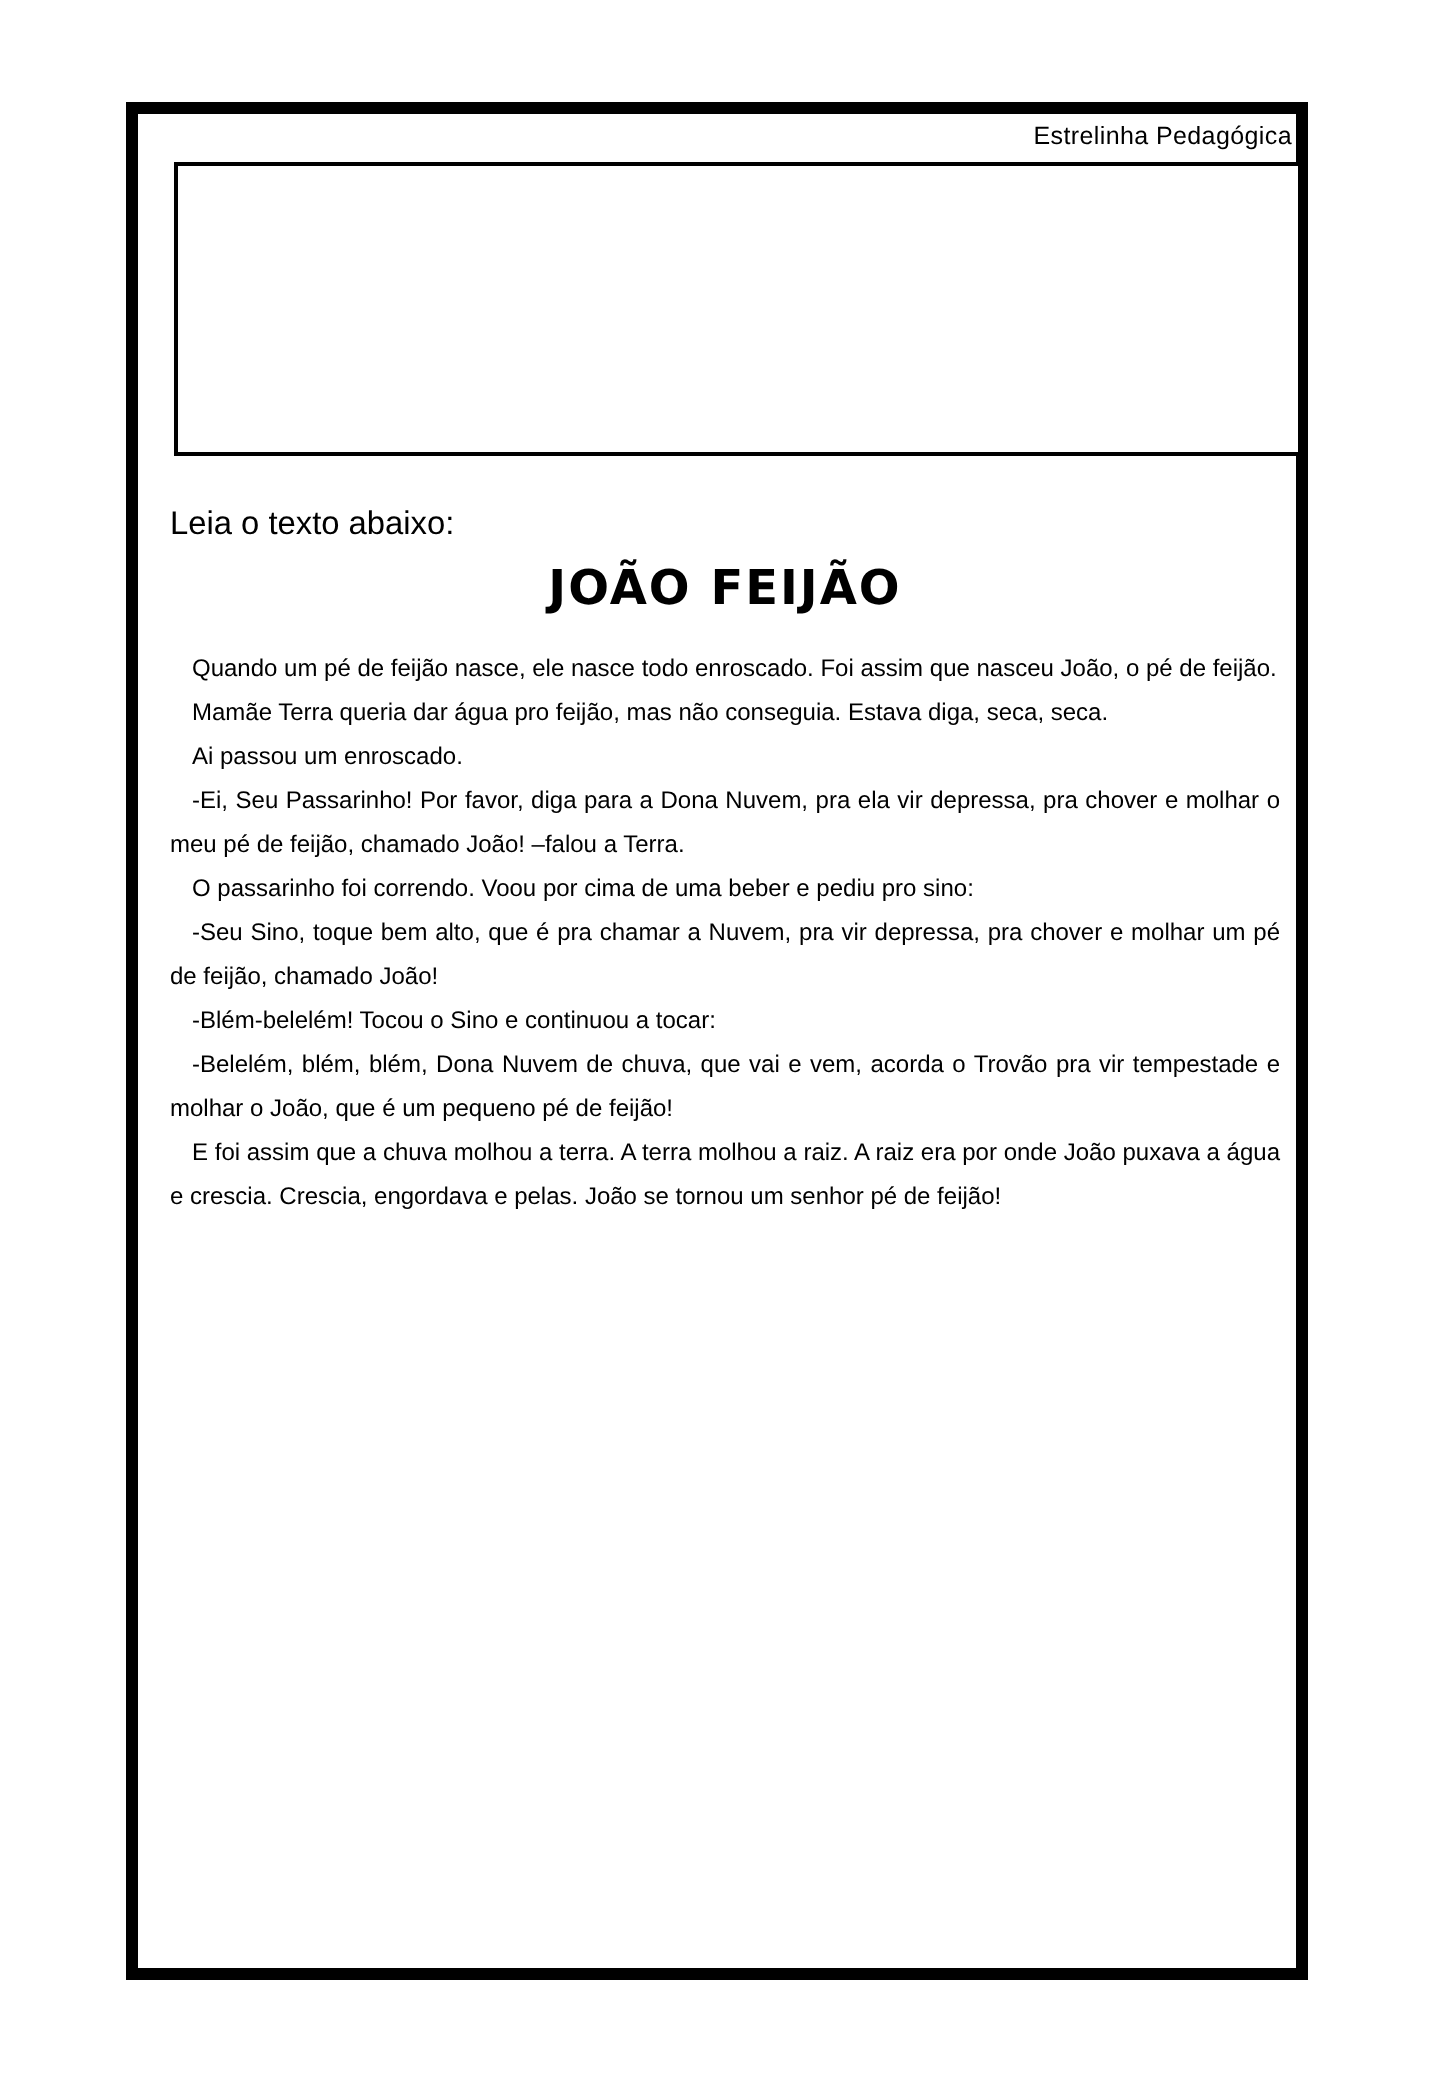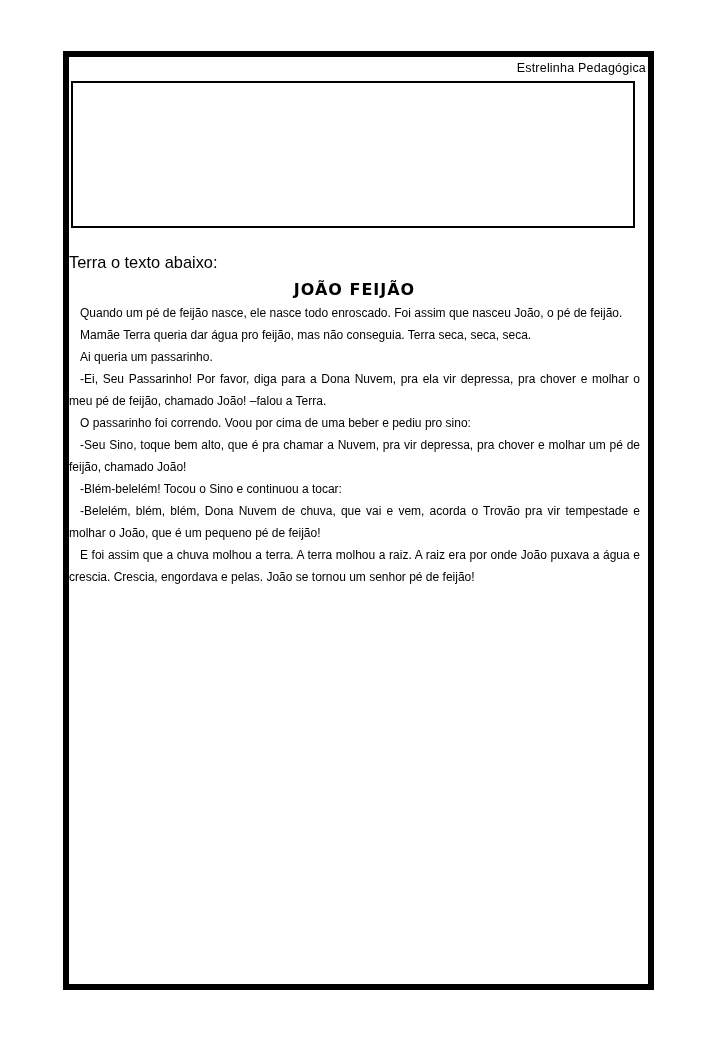--- a/index.html
+++ b/index.html
@@ -20,21 +20,21 @@
   }
   .sheet {
     position: absolute;
     left: 63px;
     top: 51px;
     width: 591px;
     height: 939px;
     box-sizing: border-box;
     border: 6px solid #000000;
     background: #ffffff;
-    padding: 0 8px 0 0;
+    padding: 0 8px 0 16px;
   }
   .brand {
     text-align: right;
     font-size: 12.5px;
     line-height: 16px;
     margin: 3px -6px 0 0;
     letter-spacing: 0.2px;
   }
   .image-box {
     box-sizing: border-box;
@@ -44,24 +44,24 @@
     height: 147px;
     border: 2px solid #000000;
     background: #ffffff;
   }
   .instruction {
     font-size: 16.4px;
     margin-top: 24px;
     line-height: 20px;
   }
   .story-title {
-    margin: 8px 0 3px 0;
+    margin: 8px 0 15px 0;
     text-align: center;
     font-family: "DejaVu Sans", sans-serif;
-    font-size: 16px;
+    font-size: 24px;
     font-weight: 800;
     letter-spacing: 1px;
   }
   .story p {
     margin: 0;
     font-size: 12px;
     line-height: 22px;
     text-align: justify;
     text-indent: 11px;
   }
@@ -76,28 +76,28 @@
 </head>
 <body>
 
 <div class="canvas">
   <div class="sheet">
 
     <div class="brand">Estrelinha Pedagógica</div>
 
     <div class="image-box"></div>
 
-    <div class="instruction">Terra o texto abaixo:</div>
+    <div class="instruction">Leia o texto abaixo:</div>
 
     <h1 class="story-title">JOÃO FEIJÃO</h1>
 
     <div class="story">
         <p>Quando um pé de feijão nasce, ele nasce todo enroscado. Foi assim que nasceu João, o pé de feijão.</p>
-        <p>Mamãe Terra queria dar água pro feijão, mas não conseguia. Terra seca, seca, seca.</p>
-        <p>Ai queria um passarinho.</p>
+        <p>Mamãe Terra queria dar água pro feijão, mas não conseguia. Estava diga, seca, seca.</p>
+        <p>Ai passou um enroscado.</p>
         <p>-Ei, Seu Passarinho! Por favor, diga para a Dona Nuvem, pra ela vir depressa, pra chover e molhar o meu pé de feijão, chamado João! –falou a Terra.</p>
         <p>O passarinho foi correndo. Voou por cima de uma beber e pediu pro sino:</p>
         <p>-Seu Sino, toque bem alto, que é pra chamar a Nuvem, pra vir depressa, pra chover e molhar um pé de feijão, chamado João!</p>
         <p>-Blém-belelém!  Tocou o Sino e continuou a tocar:</p>
         <p>-Belelém, blém, blém, Dona Nuvem de chuva, que vai e vem, acorda o Trovão pra vir tempestade e molhar o João, que é um pequeno pé de feijão!</p>
         <p>E foi assim que a chuva molhou a terra. A terra molhou a raiz. A raiz era por onde João puxava a água e crescia. Crescia, engordava e pelas. João se tornou um senhor pé de feijão!</p>
       </div>
 
 
   </div>

